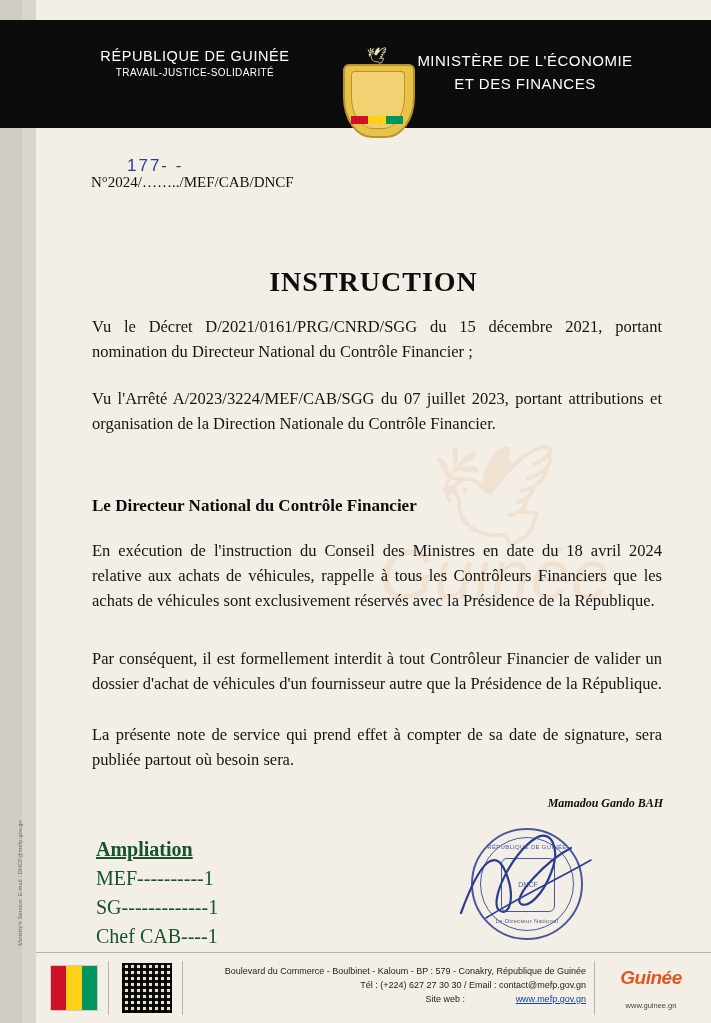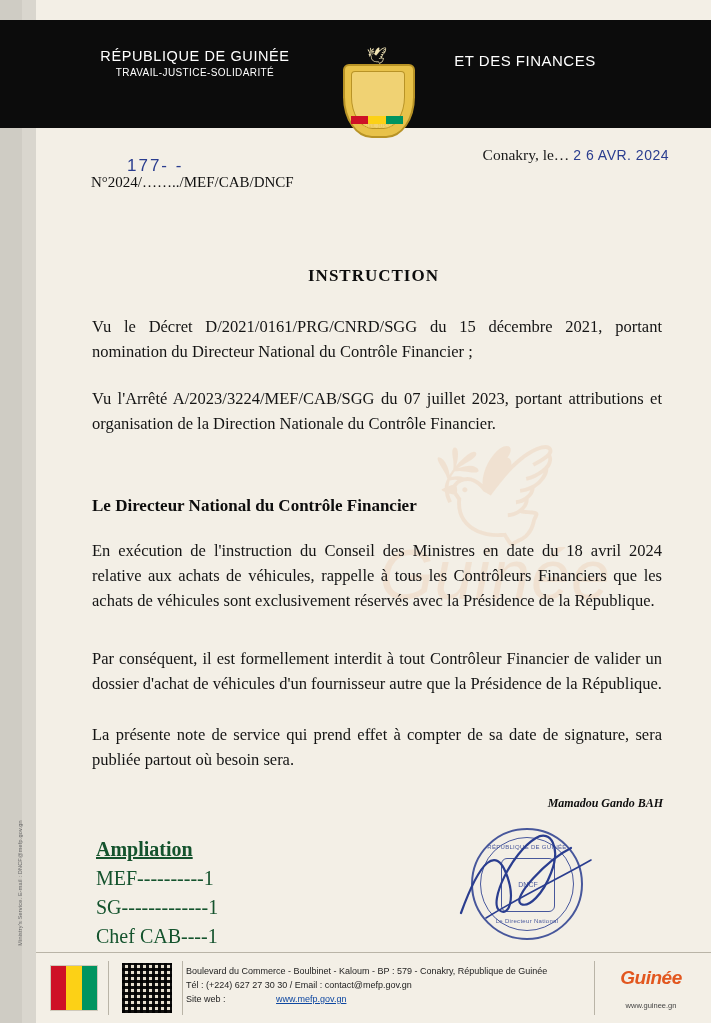--- a/index.html
+++ b/index.html
@@ -212,21 +212,21 @@
     font-size: 15px;
     color: #111;
     display: block;
   }
 
   .title {
     position: absolute;
     left: 0; top: 138px;
     width: 675px;
     text-align: center;
-    font-size: 17px;
+    font-size: 28px;
     font-weight: bold;
     letter-spacing: 1px;
     color: #0d0d0d;
   }
 
   .body-text {
     position: absolute;
     left: 56px;
     width: 570px;
     font-size: 16.5px;
@@ -350,21 +350,21 @@
     width: 50px; height: 50px;
     background:
       repeating-linear-gradient(90deg, #111 0 3px, #f3efe6 3px 6px),
       repeating-linear-gradient(0deg, #111 0 3px, #f3efe6 3px 6px);
     background-blend-mode: multiply;
   }
   .footer-center {
     position: absolute;
     left: 150px; top: 12px;
     width: 400px;
-    text-align: left;
+    text-align: right;
     font-family: "Liberation Sans", sans-serif;
     font-size: 9px;
     line-height: 1.55;
     color: #1d1d1d;
   }
   .footer-center a { color: #0d47a1; text-decoration: underline; padding-left: 48px; }
   .guinee-logo {
     position: absolute;
     right: 12px; top: 14px;
     width: 96px;
@@ -415,35 +415,32 @@
       </div>
       <div class="flagbar">
         <i class="f-red"></i>
           <i class="f-yellow"></i>
           <i class="f-green"></i>
       </div>
       <div class="motto">TRAVAIL JUSTICE SOLIDARITÉ</div>
     </div>
 
     <div class="header-right">
+      <div class="r1">MINISTÈRE DE L'ÉCONOMIE</div>
       <div class="r2">ET DES FINANCES</div>
     </div>
   </div>
 
   <div class="watermark">
     <div class="wm-bird">🕊</div>
     <div class="wm-text">Guinée</div>
   </div>
 
   <div class="doc">
 
-    <div class="date-line">
-      <span>Conakry, le…</span>
-      <span class="date-hand">2 6 AVR. 2024</span>
-    </div>
 
     <div class="ref-block">
       <span class="ref-hand">177-  -</span>
       <span class="ref-printed">N°2024/……../MEF/CAB/DNCF</span>
     </div>
 
     <div class="title">INSTRUCTION</div>
 
     <div class="body-text p-vu1">
       <span class="vu">Vu</span><span> le Décret D/2021/0161/PRG/CNRD/SGG du 15 décembre 2021, portant nomination du Directeur National du Contrôle Financier ;</span>

